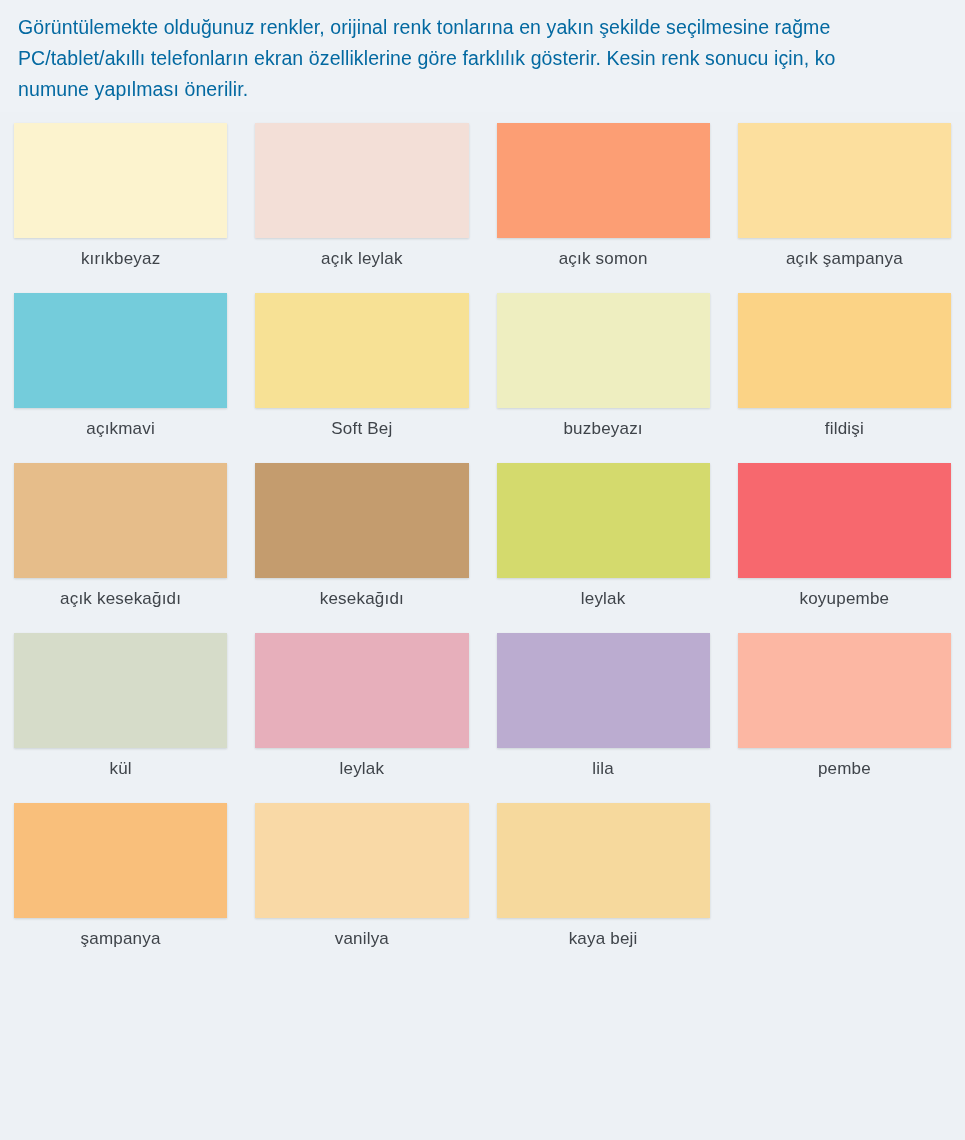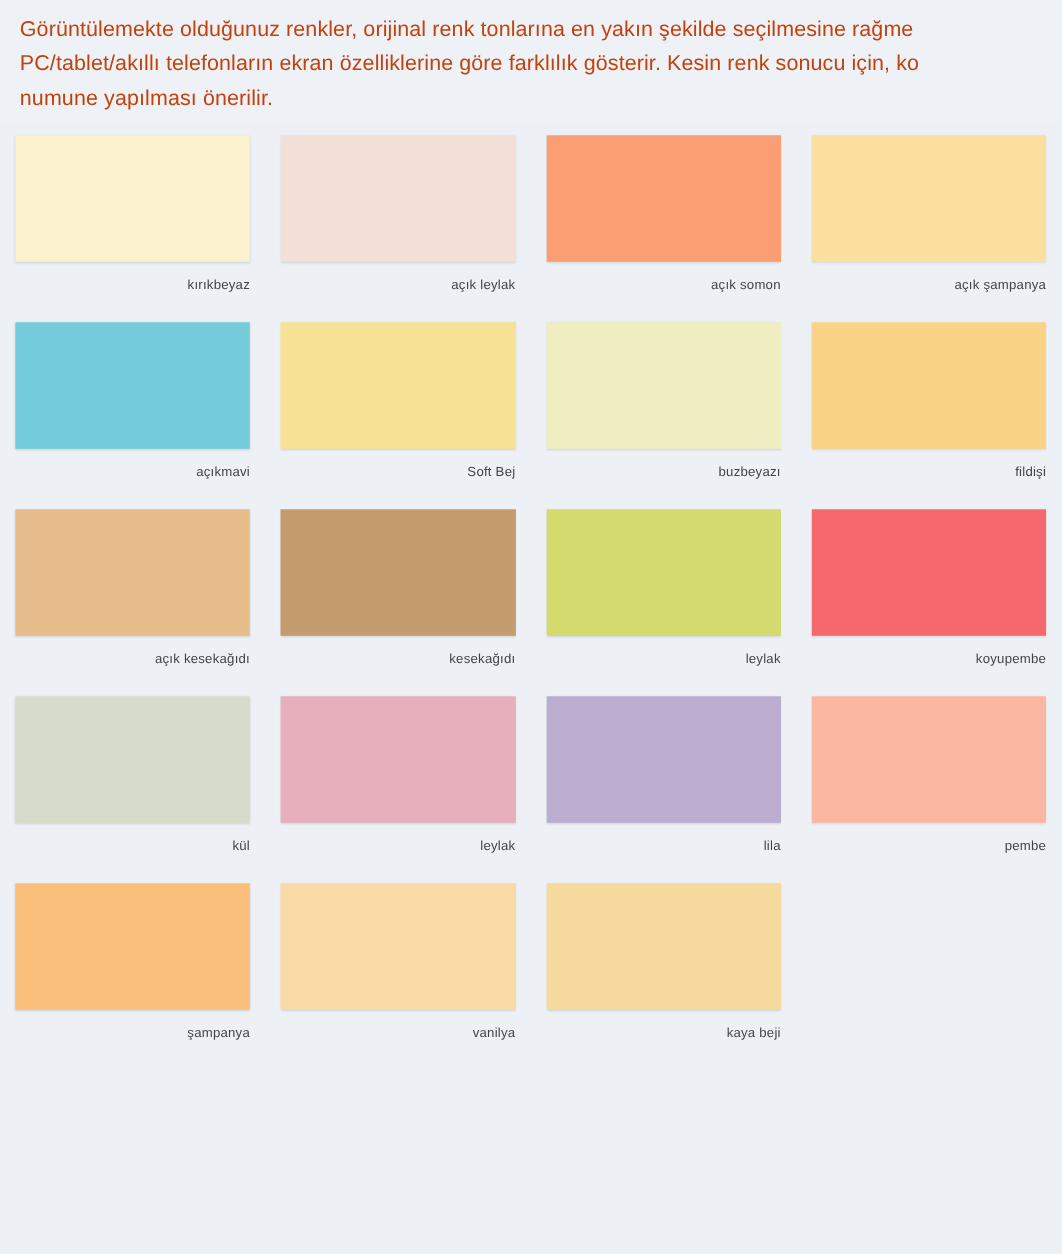--- a/index.html
+++ b/index.html
@@ -29,21 +29,21 @@
     top: 0;
     width: 965px;
     height: 112px;
     padding: 12px 0 0 18px;
     box-sizing: border-box;
     background: #eef2f6;
     overflow: hidden;
   }
   .disclaimer p {
     margin: 0;
-    color: #c2410c;
+    color: #0369a1;
     font-size: 19.5px;
     line-height: 31px;
     letter-spacing: 0.1px;
     white-space: nowrap;
   }
 
   
   .grid {
     position: absolute;
     left: 0;
@@ -61,22 +61,22 @@
     flex-direction: column;
     align-items: stretch;
   }
   .swatch {
     height: 115px;
     width: 100%;
     box-shadow: 0 1px 2px rgba(90, 100, 110, 0.22);
   }
   .caption {
     margin-top: 13px;
-    text-align: right;
-    font-size: 12px;
+    text-align: center;
+    font-size: 17px;
     color: #3f444a;
     letter-spacing: 0.2px;
     line-height: 16px;
     white-space: nowrap;
     overflow: hidden;
   }
 </style>
 </head>
 <body>
 

